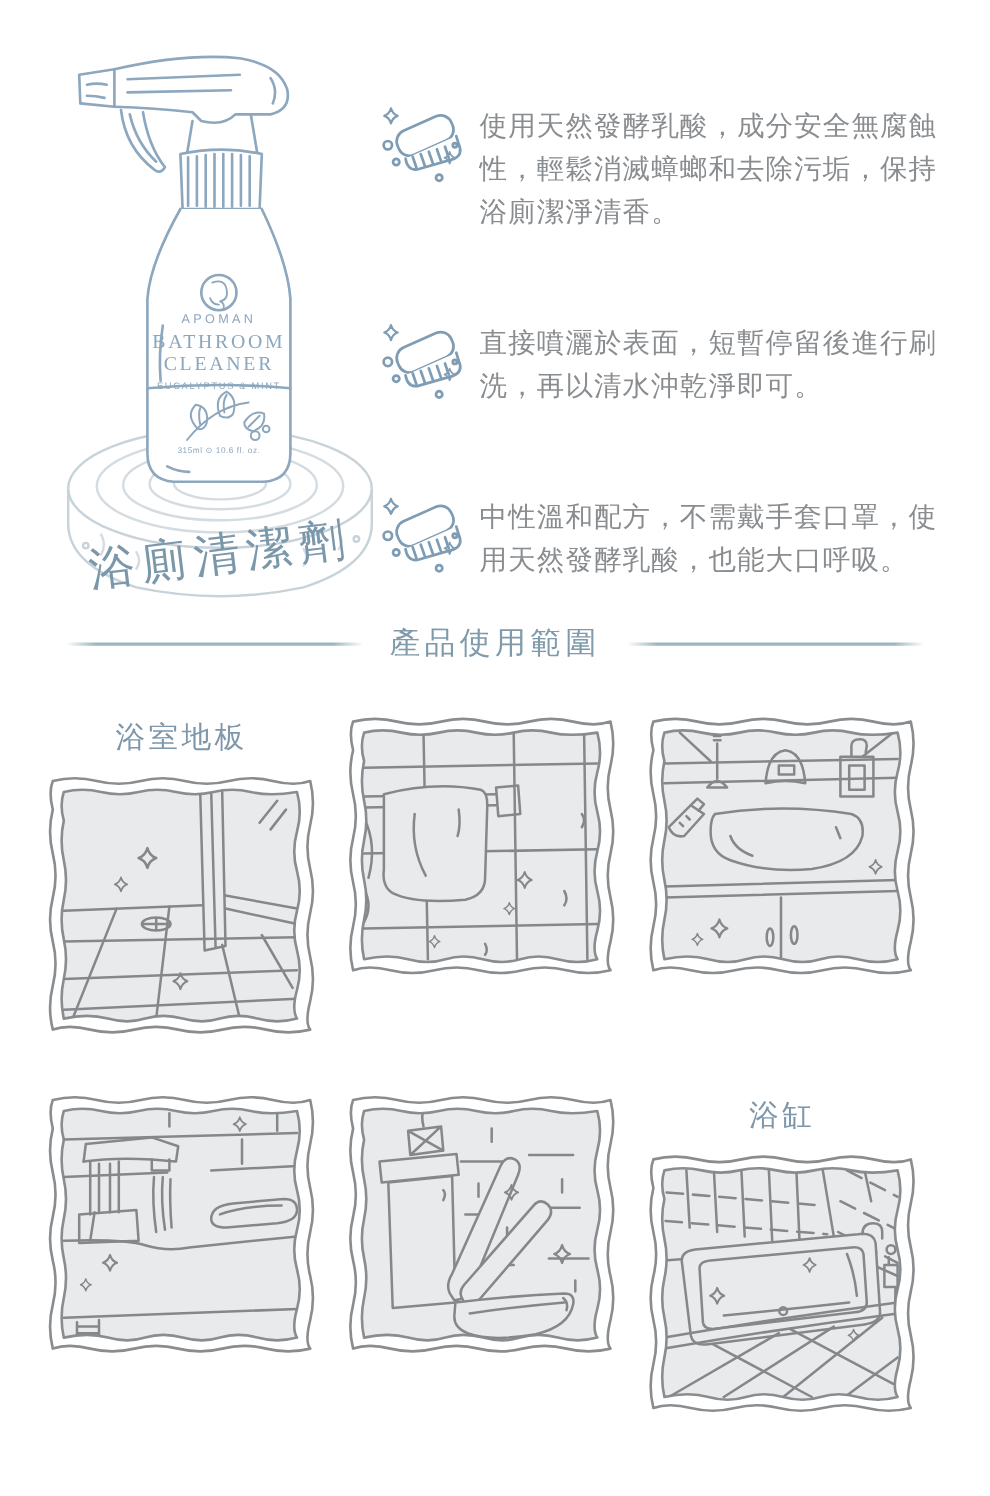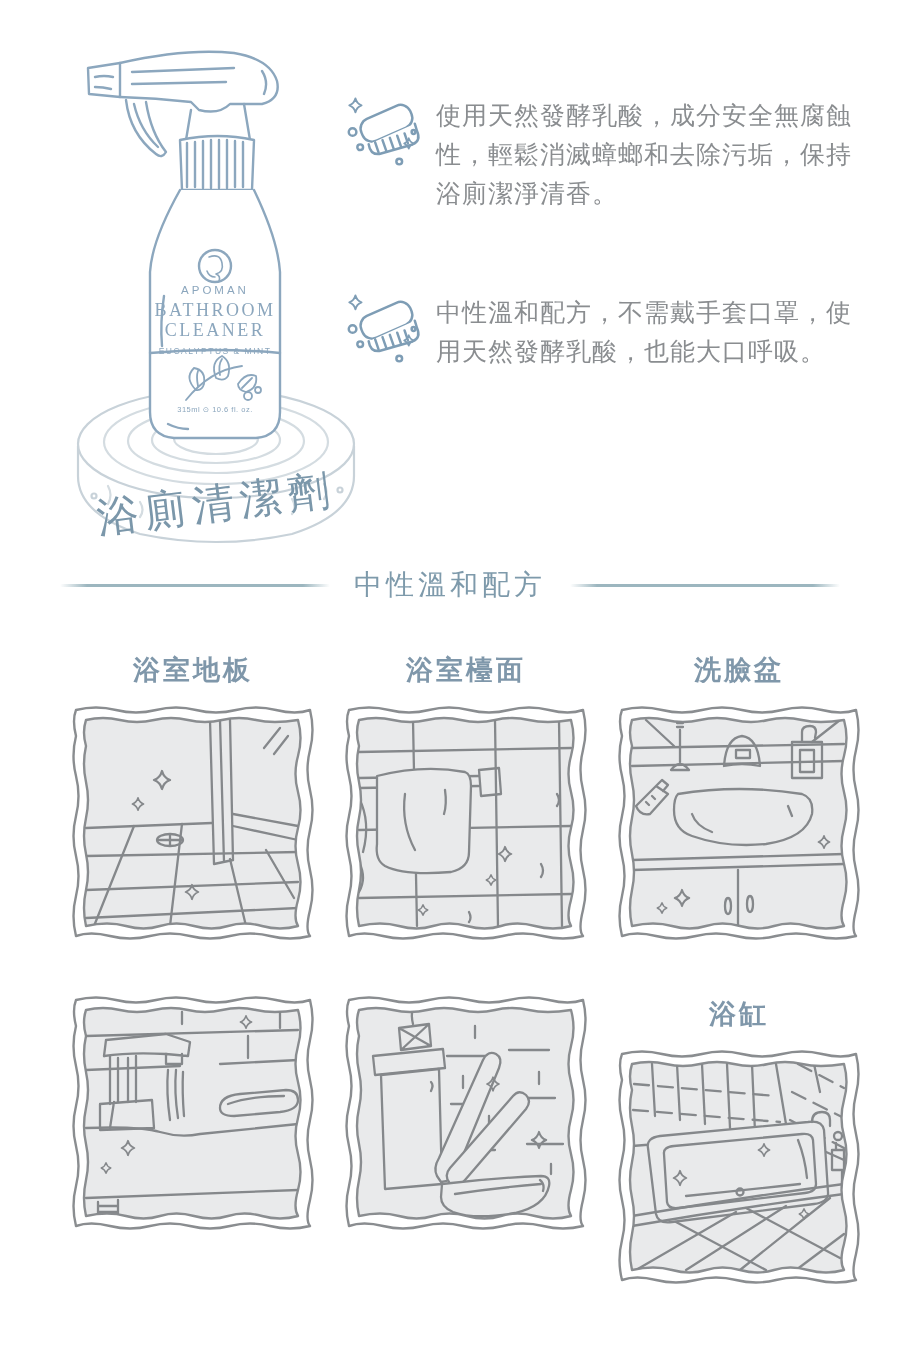--- a/index.html
+++ b/index.html
@@ -1,39 +1,39 @@
 <!DOCTYPE html>
 <html><head>
 <meta charset="utf-8">
 <style>
   html,body{margin:0;padding:0;background:#ffffff;}
   body{font-family:"Liberation Sans","DejaVu Sans",sans-serif;}
   .page{position:relative;width:900px;height:1360px;margin:0 auto;background:#ffffff;overflow:hidden;}
 
   
-  .bottle-wrap{position:absolute;left:68px;top:44px;width:300px;height:540px;}
+  .bottle-wrap{position:absolute;left:52px;top:44px;width:300px;height:540px;}
   .bottle-svg{width:100%;height:100%;stroke:#8ca7be;stroke-width:2.4;fill:none;stroke-linecap:round;stroke-linejoin:round;}
   .lbl-sans{stroke:none;fill:#8ba6bd;font-family:"Liberation Sans","DejaVu Sans",sans-serif;}
   .lbl-serif{stroke:none;fill:#8ba6bd;font-family:"Liberation Serif","DejaVu Serif",serif;}
   .stand-text{stroke:none;fill:#7b97aa;font-family:"Liberation Serif","DejaVu Serif",serif;font-size:42px;letter-spacing:6px;}
 
   .features{position:absolute;left:344px;top:96px;width:524px;display:flex;flex-direction:column;gap:80px;}
   .feature{display:flex;align-items:flex-start;}
   .feature-icon{width:80px;height:80px;flex:0 0 80px;margin-right:12px;margin-top:-4px;
     stroke:#7e9db5;stroke-width:2.6;fill:none;stroke-linecap:round;stroke-linejoin:round;}
   .feature-text{margin:0;width:426px;font-size:25px;line-height:39px;letter-spacing:1px;color:#8a8d90;}
 
   
   .divider{position:absolute;left:60px;right:60px;top:566px;display:flex;align-items:center;gap:24px;}
   .dline{flex:1;height:3px;border-radius:2px;
     background:linear-gradient(90deg,rgba(156,182,191,0),#9cb6bf 10%,#9cb6bf 90%,rgba(156,182,191,0));}
   .section-title{margin:0;font-size:28px;font-weight:normal;color:#7e9aab;letter-spacing:4px;}
 
   
-  .usage{position:absolute;left:70px;top:648px;width:792px;font-weight:bold;}
+  .usage{position:absolute;left:42px;top:648px;width:792px;}
   .usage-row{display:grid;grid-template-columns:repeat(3,246px);column-gap:27px;}
   .usage-row + .usage-row{margin-top:48px;}
   .usage figure{margin:0;}
   .usage figcaption{text-align:center;font-family:"Liberation Serif","DejaVu Serif",serif;
     font-size:27px;color:#7f97aa;letter-spacing:3px;height:54px;line-height:44px;}
   .panel-svg{display:block;width:246px;height:242px;stroke:#85888b;stroke-width:2.3;fill:none;
     stroke-linecap:round;stroke-linejoin:round;}
   .defs-holder{position:absolute;width:0;height:0;overflow:hidden;}
 </style>
 </head>
@@ -131,27 +131,33 @@
     <div class="feature">
       <svg class="feature-icon" viewBox="0 0 84 84">
           <use href="#brush"></use>
         </svg>
       <p class="feature-text">使用天然發酵乳酸，成分安全無腐蝕性，輕鬆消滅蟑螂和去除污垢，保持浴廁潔淨清香。</p>
     </div>
     <div class="feature">
       <svg class="feature-icon" viewBox="0 0 84 84">
           <use href="#brush"></use>
         </svg>
+      <p class="feature-text">直接噴灑於表面，短暫停留後進行刷洗，再以清水沖乾淨即可。</p>
+    </div>
+    <div class="feature">
+      <svg class="feature-icon" viewBox="0 0 84 84">
+          <use href="#brush"></use>
+        </svg>
       <p class="feature-text">中性溫和配方，不需戴手套口罩，使用天然發酵乳酸，也能大口呼吸。</p>
     </div>
   </div>
 
   <div class="divider">
     <span class="dline"></span>
-    <h2 class="section-title">中性溫和配方</h2>
+    <h2 class="section-title">產品使用範圍</h2>
     <span class="dline"></span>
   </div>
 
   <div class="usage">
     <div class="usage-row">
 
       <figure>
         <figcaption>浴室地板</figcaption>
         <svg class="panel-svg" viewBox="0 0 246 242">
           <use href="#pframe"></use>
@@ -165,41 +171,39 @@
             <ellipse cx="100" cy="138" rx="13" ry="6"></ellipse>
             <path d="M88 138 H112 M100 133 V143"></path>
             <use href="#spark" transform="translate(92 78)"></use>
             <use href="#spark" transform="translate(68 102) scale(0.7)"></use>
             <use href="#spark" transform="translate(122 190) scale(0.8)"></use>
           </g>
         </svg>
       </figure>
 
       <figure>
-        <figcaption>浴室檯面</figcaption>
         <svg class="panel-svg" viewBox="0 0 246 242">
           <use href="#pframe"></use>
           <g clip-path="url(#pclip)">
             <path d="M70 18 L74 224 M152 18 L155 224 M216 18 L219 224"></path>
             <path d="M16 50 L228 46 M16 128 L228 124 M16 196 L228 192"></path>
             <path d="M16 76 L136 74 M16 86 L136 84"></path>
             <path d="M136 68 L156 66 L158 92 L138 94 Z"></path>
             <path d="M34 74 Q80 62 122 70 Q128 72 128 84 L126 150 Q126 166 108 170 Q62 174 42 164 Q32 158 34 142 Z" fill="#e9eaeb"></path>
             <path d="M62 92 Q58 122 72 148 M102 88 Q104 102 101 112"></path>
             <path d="M16 96 Q28 120 20 150 M16 160 Q24 176 16 190"></path>
             <path d="M214 92 q4 6 0 12 M198 162 q4 7 0 13 M126 210 q3 6 0 10"></path>
             <use href="#spark" transform="translate(162 152) scale(0.8)"></use>
             <use href="#spark" transform="translate(148 178) scale(0.6)"></use>
             <use href="#spark" transform="translate(80 208) scale(0.6)"></use>
           </g>
         </svg>
       </figure>
 
       <figure>
-        <figcaption>洗臉盆</figcaption>
         <svg class="panel-svg" viewBox="0 0 246 242">
           <use href="#pframe"></use>
           <g clip-path="url(#pclip)">
             <path d="M30 18 L58 44 M196 40 L224 18"></path>
             <path d="M16 46 L228 42 M16 64 L228 59"></path>
             <path d="M64 28 L64 60 M61 21 L67 21 M61 25 L67 25"></path>
             <path d="M55 68 Q64 56 73 68 Z"></path>
             <path d="M108 64 Q110 36 126 34 Q142 36 144 64 Q126 60 108 64 Z M120 48 h14 v8 h-14 Z"></path>
             <path d="M176 40 h30 v36 h-30 Z M184 48 h14 v22 h-14 Z M186 40 V30 q0 -6 8 -6 q6 0 6 6 l-1 6"></path>
             <path d="M20 104 L40 84 L52 92 L34 112 Q24 114 20 104 Z M40 84 l6 -6 l6 5 l-5 6"></path>

